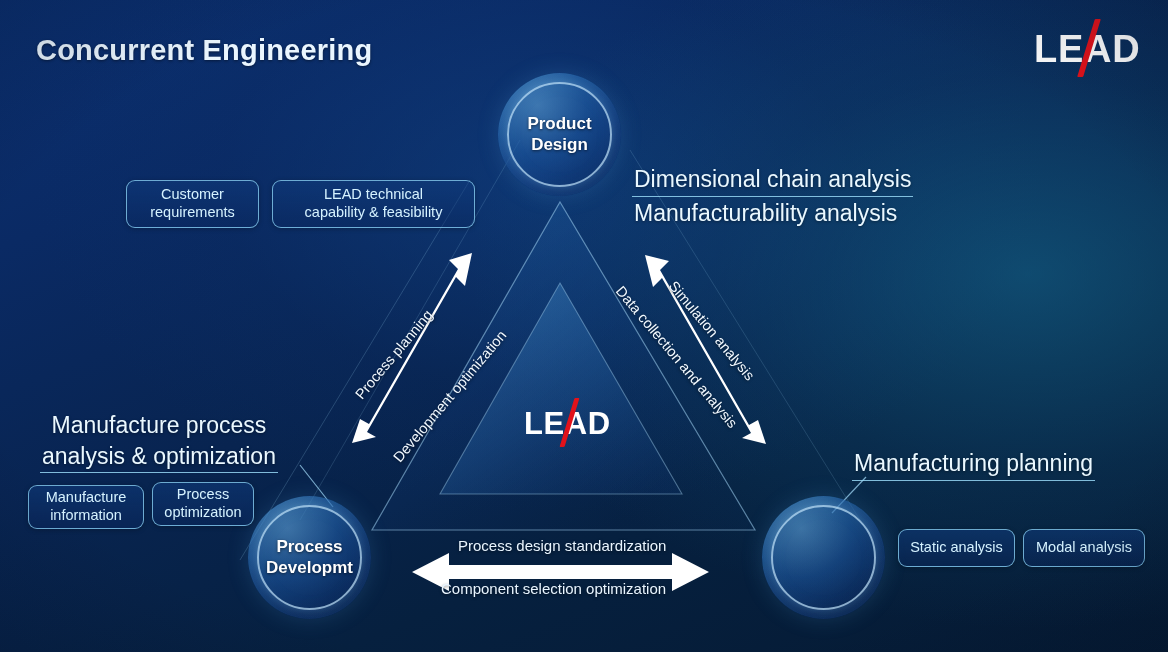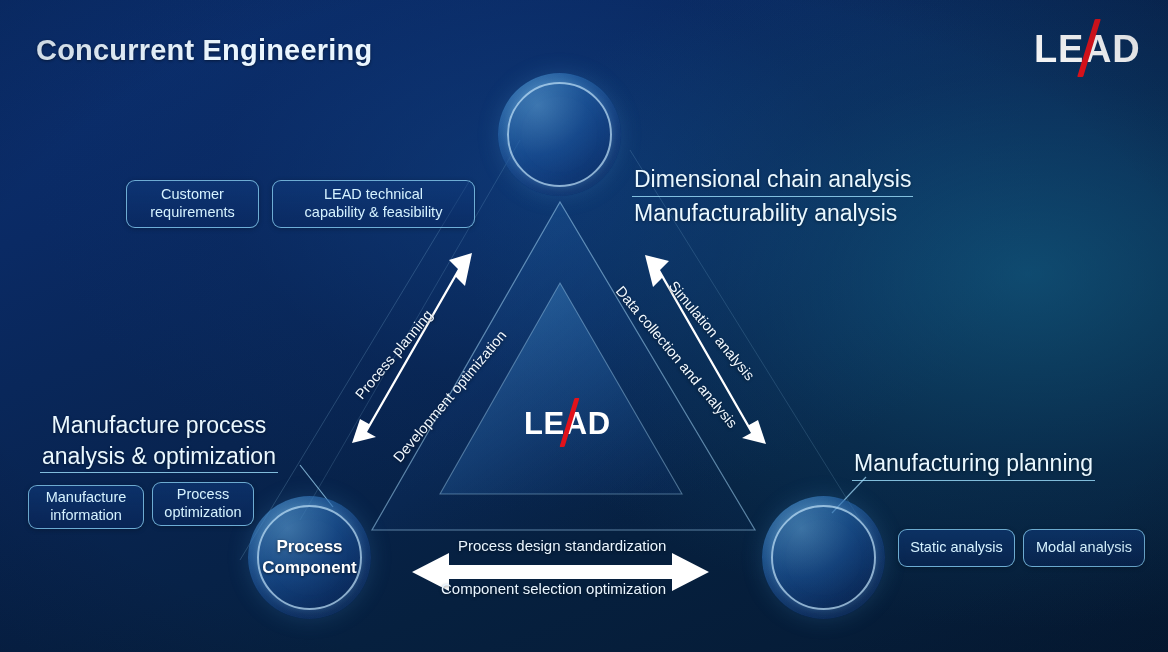--- a/index.html
+++ b/index.html
@@ -175,26 +175,30 @@
     <span class="slash"></span>
   </div>
 
   <div class="lead-logo" id="logo-center">
     <span class="txt">LEAD</span>
     <span class="slash"></span>
   </div>
 
   <div class="node" id="node-product">
     <span class="ring"></span>
+    <span class="lbl">
+      <span>Product</span><br>
+      <span>Design</span>
+    </span>
   </div>
   <div class="node" id="node-process">
     <span class="ring"></span>
     <span class="lbl">
       <span>Process</span><br>
-      <span>Component</span>
+      <span>Developmt</span>
     </span>
   </div>
   <div class="node" id="node-equip">
     <span class="ring"></span>
   </div>
 
   <div class="pill" id="pill-customer">
     <span>
       <span>Customer</span><br>
       <span>requirements</span>

